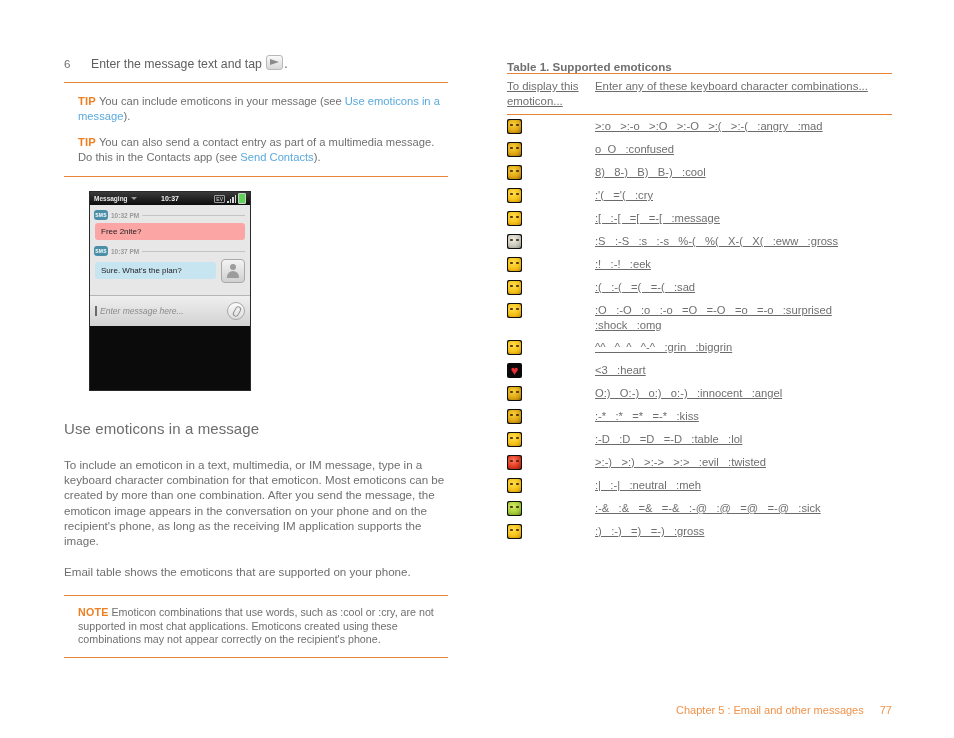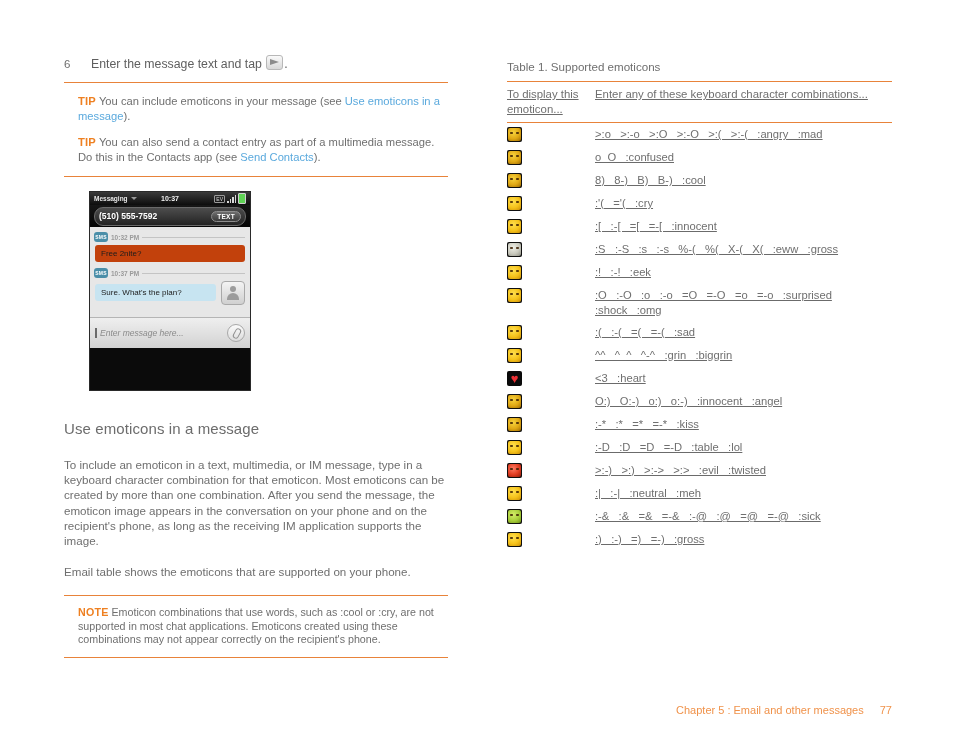--- a/index.html
+++ b/index.html
@@ -239,21 +239,21 @@
     height: 1px;
     background: #c4c4c4;
   }
   .ph-bubble {
     margin: 2px 5px 4px 5px;
     border-radius: 3px;
     padding: 4px 6px;
     font-size: 8px;
     color: #1c1c1c;
   }
-  .ph-bubble.green { background: #c2410c; }
+  .ph-bubble.green { background: #fca5a5; }
   .ph-bubble.blue  { background: #c7e4f1; }
   .ph-row-avatar {
     display: flex;
     align-items: flex-end;
   }
   .ph-row-avatar .ph-bubble { flex: 1; }
   .ph-avatar {
     width: 22px; height: 22px;
     margin: 2px 5px 0 0;
     border-radius: 4px;
@@ -355,21 +355,21 @@
   
   .col-right {
     position: absolute;
     left: 507px;
     top: 60px;
     width: 385px;
   }
   .table-caption {
     font-size: 11.6px;
     color: #6f6f6f;
-    margin-bottom: 8px;
+    font-weight: bold;
   }
   table.emoticons {
     border-collapse: collapse;
     width: 100%;
     table-layout: fixed;
     text-decoration: underline;
   }
   table.emoticons th {
     text-align: left;
     font-weight: normal;
@@ -494,26 +494,20 @@
         <span class="ph-bars">
             <i></i>
             <i></i>
             <i></i>
             <i></i>
           </span>
         <span class="ph-batt"></span>
       </span>
     </div>
 
-    <div class="ph-header">
-      <div class="ph-pill">
-        <span>(510) 555-7592</span>
-        <span class="ph-text-btn">TEXT</span>
-      </div>
-    </div>
 
     <div class="ph-convo">
       <div class="ph-sep">
         <span class="ph-sms-badge">SMS</span>
         <span class="ph-time">10:32 PM</span>
         <span class="ph-sep-line"></span>
       </div>
       <div class="ph-bubble green">Free 2nite?</div>
 
       <div class="ph-sep">
@@ -581,46 +575,46 @@
         <tr>
             <td class="c1">
               <span class="emo emo-dark emo-y emo-face"></span>
             </td>
             <td class="combos">:'(   ='(   :cry</td>
           </tr>
         <tr>
             <td class="c1">
               <span class="emo emo-dark emo-y emo-face"></span>
             </td>
-            <td class="combos">:[   :-[   =[   =-[   :innocent</td>
+            <td class="combos">:[   :-[   =[   =-[   :message</td>
           </tr>
         <tr>
             <td class="c1">
               <span class="emo emo-dark emo-gray emo-face"></span>
             </td>
             <td class="combos">:S   :-S   :s   :-s   %-(   %(   X-(   X(   :eww   :gross</td>
           </tr>
         <tr>
             <td class="c1">
               <span class="emo emo-dark emo-y emo-face"></span>
             </td>
             <td class="combos">:!   :-!   :eek</td>
+          </tr>
+        <tr>
+            <td class="c1">
+              <span class="emo emo-dark emo-y emo-face"></span>
+            </td>
+            <td class="combos">:(   :-(   =(   =-(   :sad</td>
           </tr>
         <tr>
             <td class="c1">
               <span class="emo emo-dark emo-y emo-face"></span>
             </td>
             <td class="combos">:O   :-O   :o   :-o   =O   =-O   =o   =-o   :surprised
 :shock   :omg</td>
-          </tr>
-        <tr>
-            <td class="c1">
-              <span class="emo emo-dark emo-y emo-face"></span>
-            </td>
-            <td class="combos">:(   :-(   =(   =-(   :sad</td>
           </tr>
         <tr>
             <td class="c1">
               <span class="emo emo-dark emo-y emo-face"></span>
             </td>
             <td class="combos">^^   ^_^   ^-^   :grin   :biggrin</td>
           </tr>
         <tr>
             <td class="c1">
               <span class="emo emo-heart"></span>

